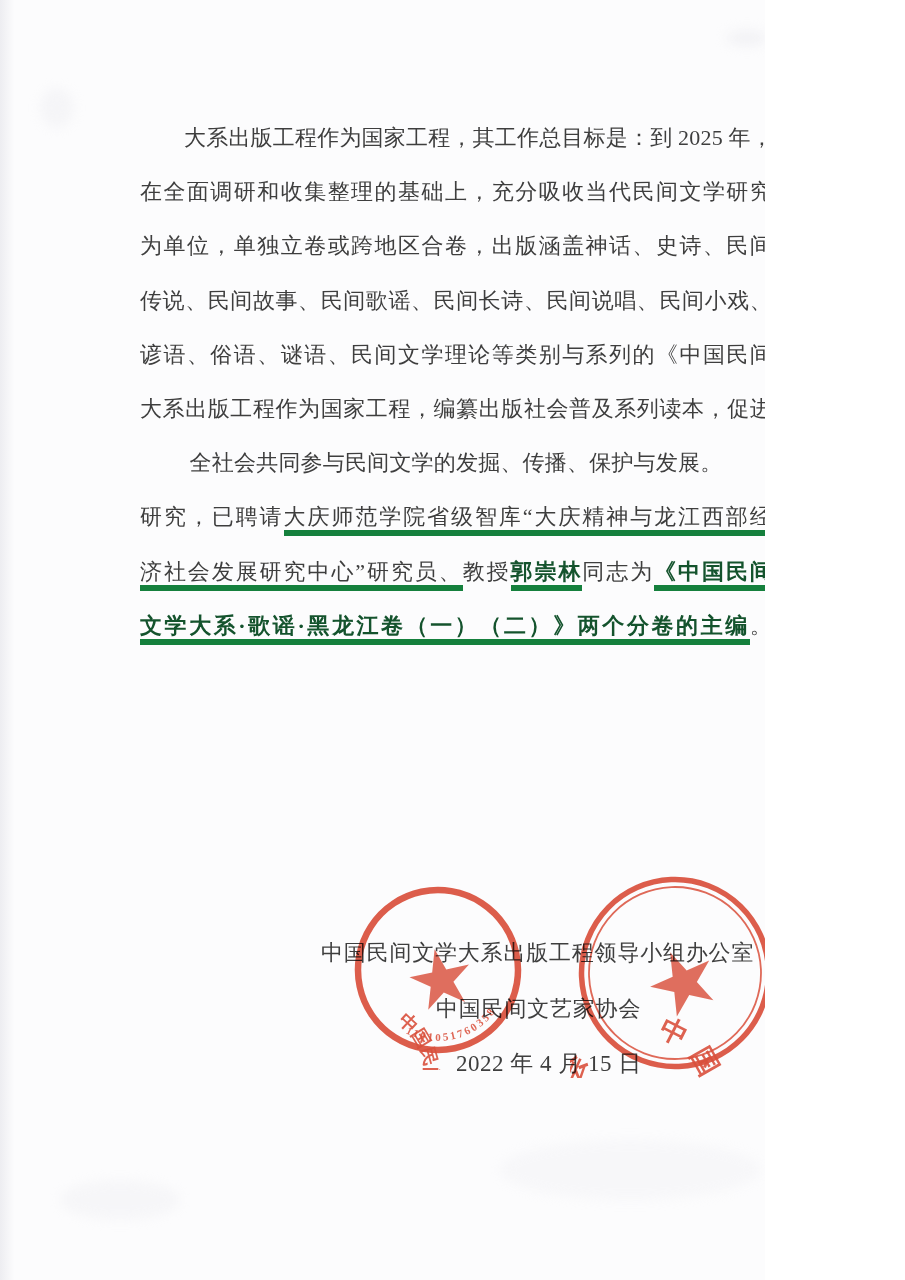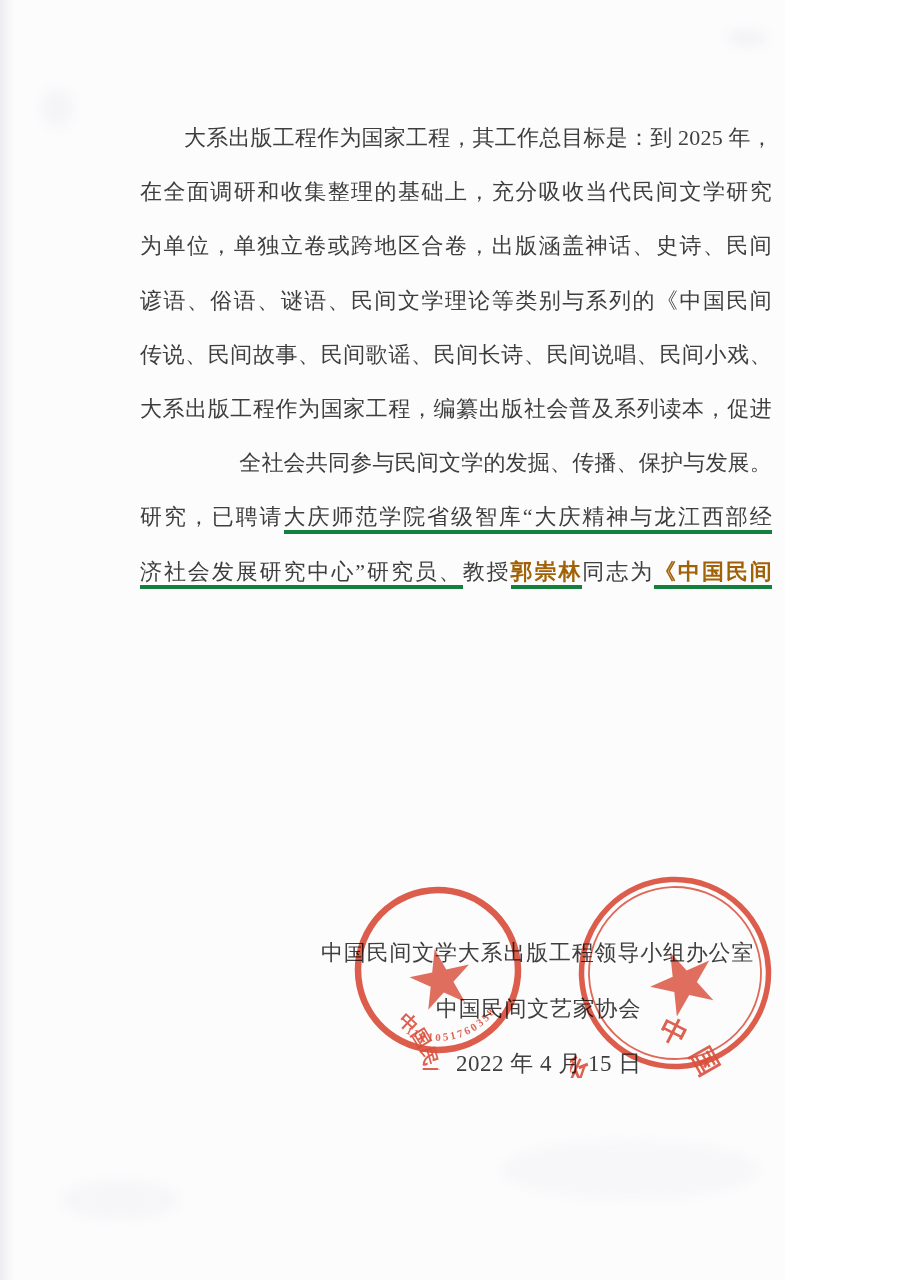--- a/index.html
+++ b/index.html
@@ -2,21 +2,20 @@
 <html><head>
 <meta charset="utf-8">
 <style>
   html,body{margin:0;padding:0;}
   .page{
     position:relative;
     width:765px;height:1280px;
     background:#fcfcfd;
     overflow:hidden;
     font-family:"Liberation Serif","DejaVu Serif",serif;
-    padding-left:20px;
   }
   
   .edge-left{
     position:absolute;left:0;top:0;width:16px;height:1280px;
     background:linear-gradient(90deg,#ededf1 0%,rgba(237,237,241,0) 90%);
   }
   .smudge{position:absolute;background:#e9e9ee;border-radius:50%;filter:blur(6px);opacity:.55;}
   .s1{left:726px;top:30px;width:42px;height:16px;opacity:.5;}
   .s2{left:40px;top:88px;width:34px;height:40px;opacity:.35;}
   .s3{left:60px;top:1180px;width:120px;height:40px;opacity:.3;}
@@ -25,24 +24,24 @@
   
   .body-text{
     position:absolute;left:140px;top:111px;width:632px;
     color:#3e3e3e;font-size:22px;letter-spacing:.2px;
   }
   .line{
     height:54.2px;line-height:54.2px;
     text-align:justify;text-align-last:justify;
     white-space:nowrap;
   }
-  .line.short{text-align-last:auto;text-align:right;}
+  .line.short{text-align-last:auto;text-align:center;}
   .line.ind{text-indent:44px;}
-  .u{border-bottom:4px solid #15803d;padding-bottom:1px;}
-  .b{font-weight:700;color:#a16207;}
+  .u{border-bottom:6px solid #15803d;padding-bottom:1px;}
+  .b{font-weight:700;color:#14532d;}
 
   
   .sig{position:absolute;color:#3e3e3e;white-space:nowrap;}
   .sig-org1{left:321px;top:938px;font-size:22px;letter-spacing:.8px;}
   .sig-org2{left:436px;top:994px;font-size:22px;letter-spacing:.8px;}
   .sig-date{left:456px;top:1048px;font-size:23px;letter-spacing:.5px;}
 
   
   .seal{position:absolute;mix-blend-mode:multiply;opacity:.93;}
   .seal-left{left:338px;top:870px;}
@@ -57,34 +56,37 @@
   <div class="edge-left"></div>
   <div class="smudge s1"></div>
   <div class="smudge s2"></div>
   <div class="smudge s3"></div>
   <div class="smudge s4"></div>
 
   <div class="body-text">
     <div class="line ind">大系出版工程作为国家工程，其工作总目标是：到 2025 年，</div>
     <div class="line">在全面调研和收集整理的基础上，充分吸收当代民间文学研究</div>
     <div class="line">为单位，单独立卷或跨地区合卷，出版涵盖神话、史诗、民间</div>
+    <div class="line">传说、民间故事、民间歌谣、民间长诗、民间说唱、民间小戏、</div>
     <div class="line">谚语、俗语、谜语、民间文学理论等类别与系列的《中国民间</div>
-    <div class="line">传说、民间故事、民间歌谣、民间长诗、民间说唱、民间小戏、</div>
     <div class="line">大系出版工程作为国家工程，编纂出版社会普及系列读本，促进</div>
     <div class="line short">全社会共同参与民间文学的发掘、传播、保护与发展。</div>
 
 
     <div class="line">
       <span>研究，已聘请</span><span class="u">大庆师范学院省级智库“大庆精神与龙江西部经</span>
     </div>
 
     <div class="line">
       <span class="u">济社会发展研究中心”研究员、</span><span>教授</span><span class="u b">郭崇林</span><span>同志为</span><span class="u b">《中国民间</span>
     </div>
 
+    <div class="line">
+      <span class="u b">文学大系·歌谣·黑龙江卷（一）（二）》两个分卷的主编</span><span>。</span>
+    </div>
 
   </div>
 
   <div class="sig sig-org1">中国民间文学大系出版工程领导小组办公室</div>
   <div class="sig sig-org2">中国民间文艺家协会</div>
   <div class="sig sig-date">2022 年 4 月 15 日</div>
 
   <svg class="seal seal-left" width="200" height="200" viewBox="-100 -100 200 200" color="#d9422c">
     <g transform="rotate(-12)" fill="currentColor" stroke="currentColor">
       <circle r="80" fill="none" stroke-width="6.5" stroke-opacity=".92"></circle>

